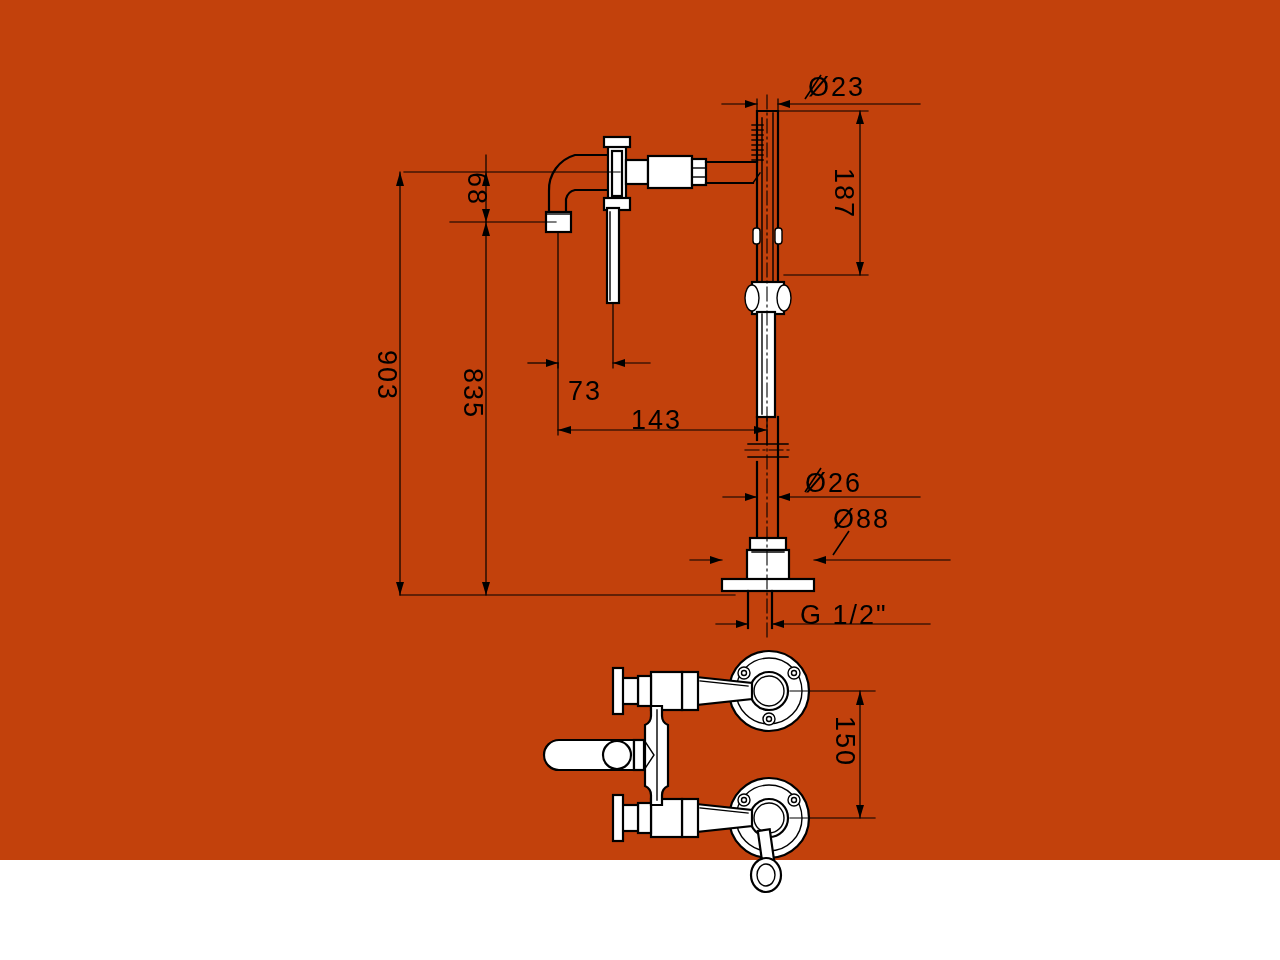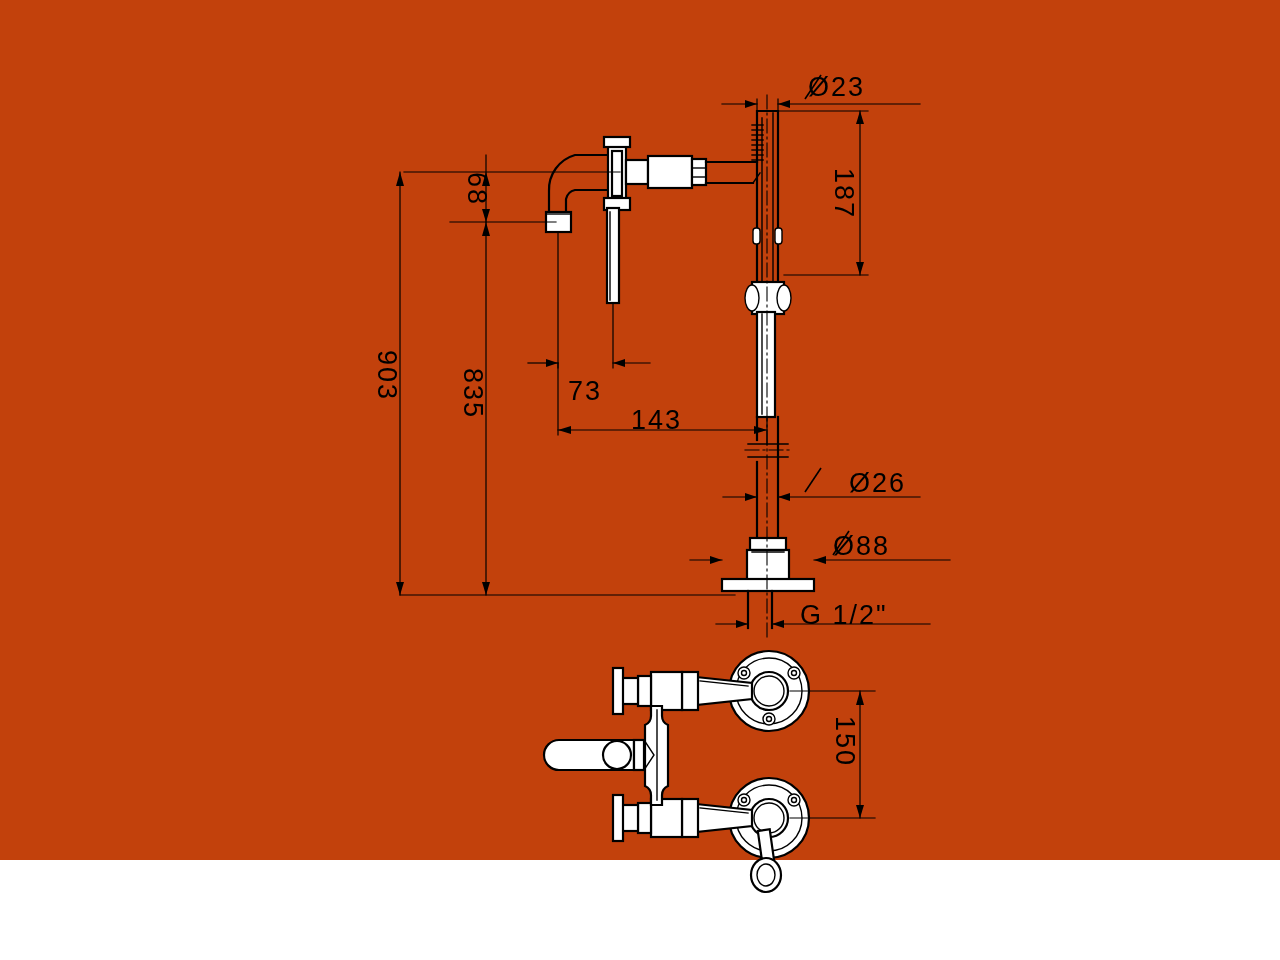--- a/index.html
+++ b/index.html
@@ -311,25 +311,25 @@
 </div>
 
 <div style="position:absolute;left:568px;top:336px;margin-top:40px;">
   <span class="dimtxt">73</span>
 </div>
 
 <div style="position:absolute;left:631px;top:405px;">
   <span class="dimtxt">143</span>
 </div>
 
-<div style="position:absolute;left:849px;top:468px;">
+<div style="position:absolute;left:805px;top:468px;">
   <span class="dimtxt">Ø26</span>
 </div>
 
-<div style="position:absolute;left:833px;top:531px;text-align:center;">
+<div style="position:absolute;left:833px;top:504px;text-align:center;">
   <span class="dimtxt">Ø88</span>
 </div>
 
 <div style="position:absolute;left:800px;top:600px;">
   <span class="dimtxt">G  1/2"</span>
 </div>
 
 <div style="position:absolute;left:829px;top:716px;">
   <span class="dimtxt vert">150</span>
 </div>

